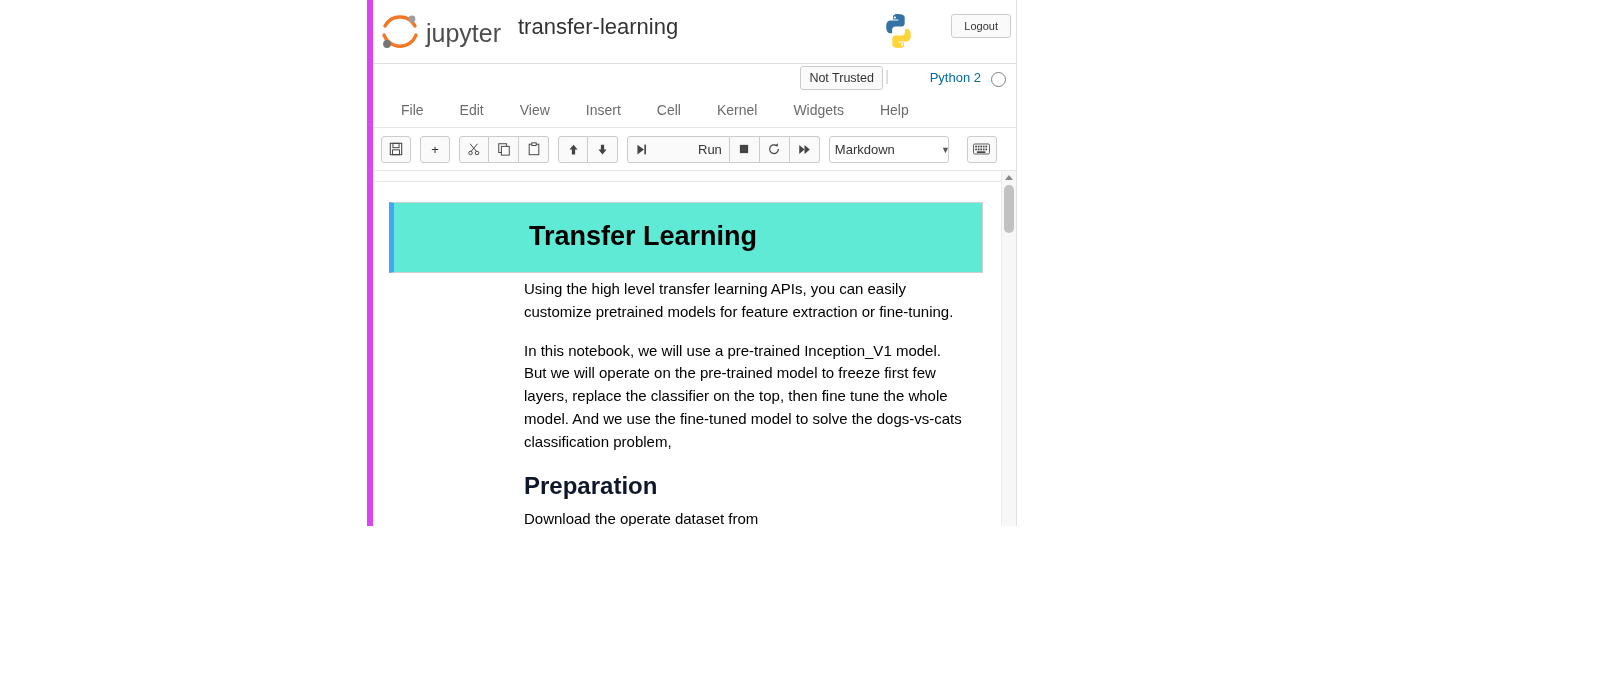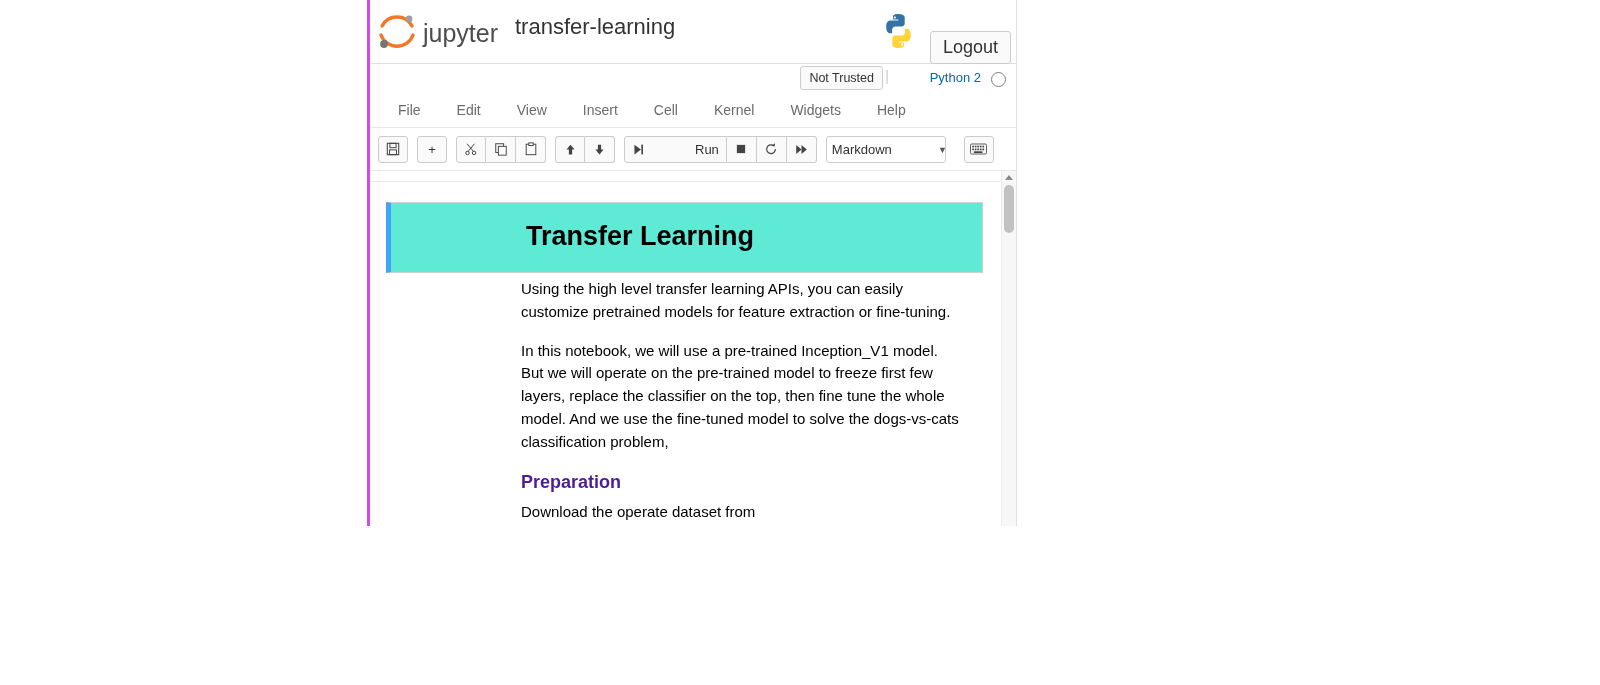--- a/index.html
+++ b/index.html
@@ -12,21 +12,21 @@
     font-family: "Liberation Sans", sans-serif;
   }
 
   #app {
     position: absolute;
     left: 367px;
     top: 0;
     width: 650px;
     height: 526px;
     background: #ffffff;
-    border-left: 3px solid #d946ef;
+    border-left: 6px solid #d946ef;
     border-right: 1px solid #e0e0e0;
     box-sizing: border-box;
     overflow: hidden;
   }
 
   
   .header {
     position: relative;
     height: 64px;
     background: #ffffff;
@@ -56,23 +56,23 @@
     position: absolute;
     right: 100px;
     top: 12px;
     width: 34px;
     height: 38px;
   }
 
   .logout-btn {
     position: absolute;
     right: 5px;
-    top: 31px;
+    top: 14px;
     padding: 5px 12px;
-    font-size: 18px;
+    font-size: 11px;
     color: #333333;
     background: #fafafa;
     border: 1px solid #cccccc;
     border-radius: 3px;
     cursor: pointer;
     font-family: "Liberation Sans", sans-serif;
   }
 
   
   .status-row {
@@ -294,23 +294,23 @@
 
   h1.md {
     font-size: 27px;
     font-weight: bold;
     color: #000000;
     margin: 6px 0 6px 0;
     font-family: "Liberation Sans", sans-serif;
   }
 
   h2.md {
-    font-size: 18px;
+    font-size: 24px;
     font-weight: bold;
-    color: #4c1d95;
+    color: #0f172a;
     margin: 18px 0 8px 0;
     font-family: "Liberation Sans", sans-serif;
   }
 
   h3.md {
     font-size: 17px;
     font-weight: bold;
     color: #000000;
     margin: 16px 0 8px 0;
     font-family: "Liberation Sans", sans-serif;

